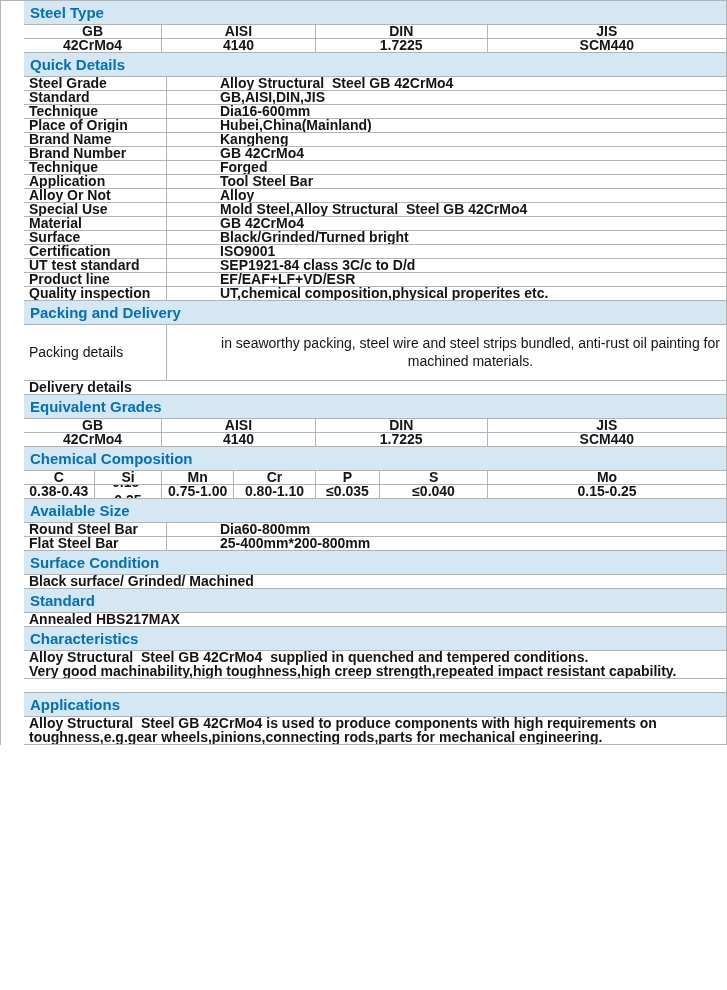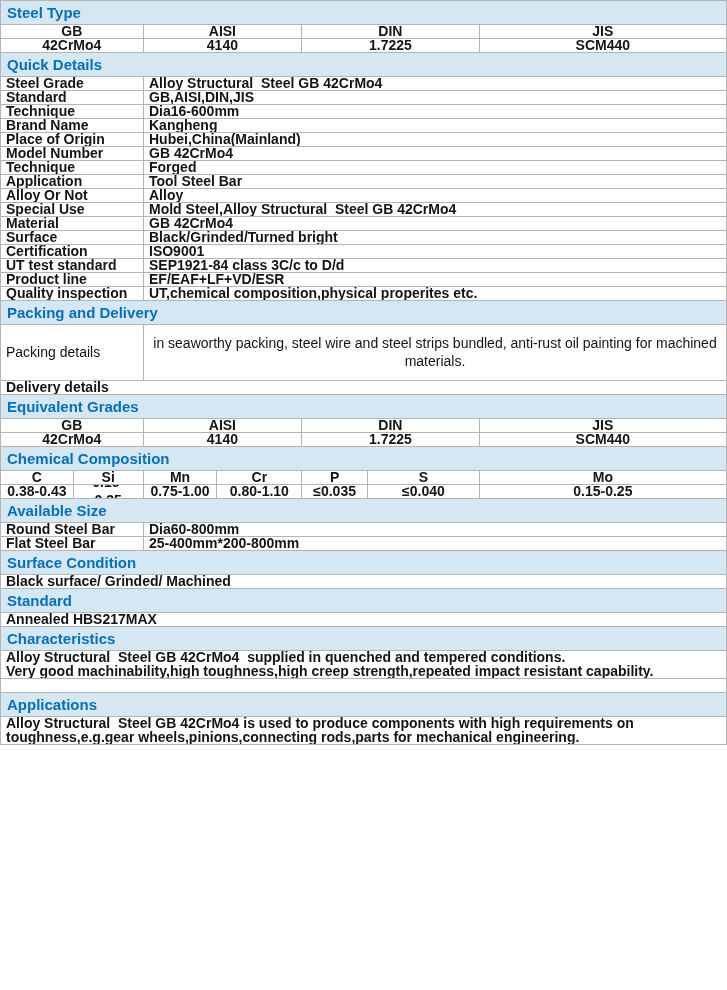--- a/index.html
+++ b/index.html
@@ -15,20 +15,21 @@
     font-family:"Liberation Sans","DejaVu Sans",sans-serif;
     font-size:14px;color:var(--text);
     overflow:hidden;
   }
   .sheet{
     width:727px;
     border-top:1px solid var(--border);
     border-left:1px solid var(--border);
     border-right:1px solid var(--border);
     background:#fff;
+    padding-left:23px;
   }
   .band{
     height:24px;
     background:var(--band-bg);
     color:var(--band-text);
     font-weight:bold;
     font-size:15px;
     display:flex;align-items:center;
     padding:0 6px;
     border-bottom:1px solid var(--border);
@@ -48,21 +49,21 @@
     border-right:1px solid var(--border);
     white-space:pre-wrap;
     overflow:hidden;
     line-height:1.25;
   }
   .cell:last-child{border-right:none;}
   .center{justify-content:center;text-align:center;}
   
   .c4-0{width:143px;} .c4-1{width:159px;} .c4-2{width:178px;} .c4-3{width:247px;}
   
-  .k{width:143px;} .v{flex:1;}
+  .k{width:143px;} .v{flex:1;margin-left:48px;}
   
   .c7-0{width:73px;} .c7-1{width:70px;} .c7-2{width:74px;} .c7-3{width:85px;}
   .c7-4{width:66px;} .c7-5{width:112px;} .c7-6{width:247px;}
   
   .full{flex:1;border-right:none;}
 </style>
 </head>
 <body>
 
 <div class="sheet">
@@ -92,29 +93,29 @@
   </div>
   <div class="trow">
     <div class="cell k">Standard</div>
     <div class="cell v">GB,AISI,DIN,JIS</div>
   </div>
   <div class="trow">
     <div class="cell k">Technique</div>
     <div class="cell v">Dia16-600mm</div>
   </div>
   <div class="trow">
+    <div class="cell k">Place of Origin</div>
+    <div class="cell v">Hubei,China(Mainland)</div>
+  </div>
+  <div class="trow">
     <div class="cell k">Brand Name</div>
     <div class="cell v">Kangheng</div>
   </div>
   <div class="trow">
-    <div class="cell k">Place of Origin</div>
-    <div class="cell v">Hubei,China(Mainland)</div>
-  </div>
-  <div class="trow">
-    <div class="cell k">Model Number</div>
+    <div class="cell k">Brand Number</div>
     <div class="cell v">GB 42CrMo4</div>
   </div>
   <div class="trow">
     <div class="cell k">Technique</div>
     <div class="cell v">Forged</div>
   </div>
   <div class="trow">
     <div class="cell k">Application</div>
     <div class="cell v">Tool Steel Bar</div>
   </div>

